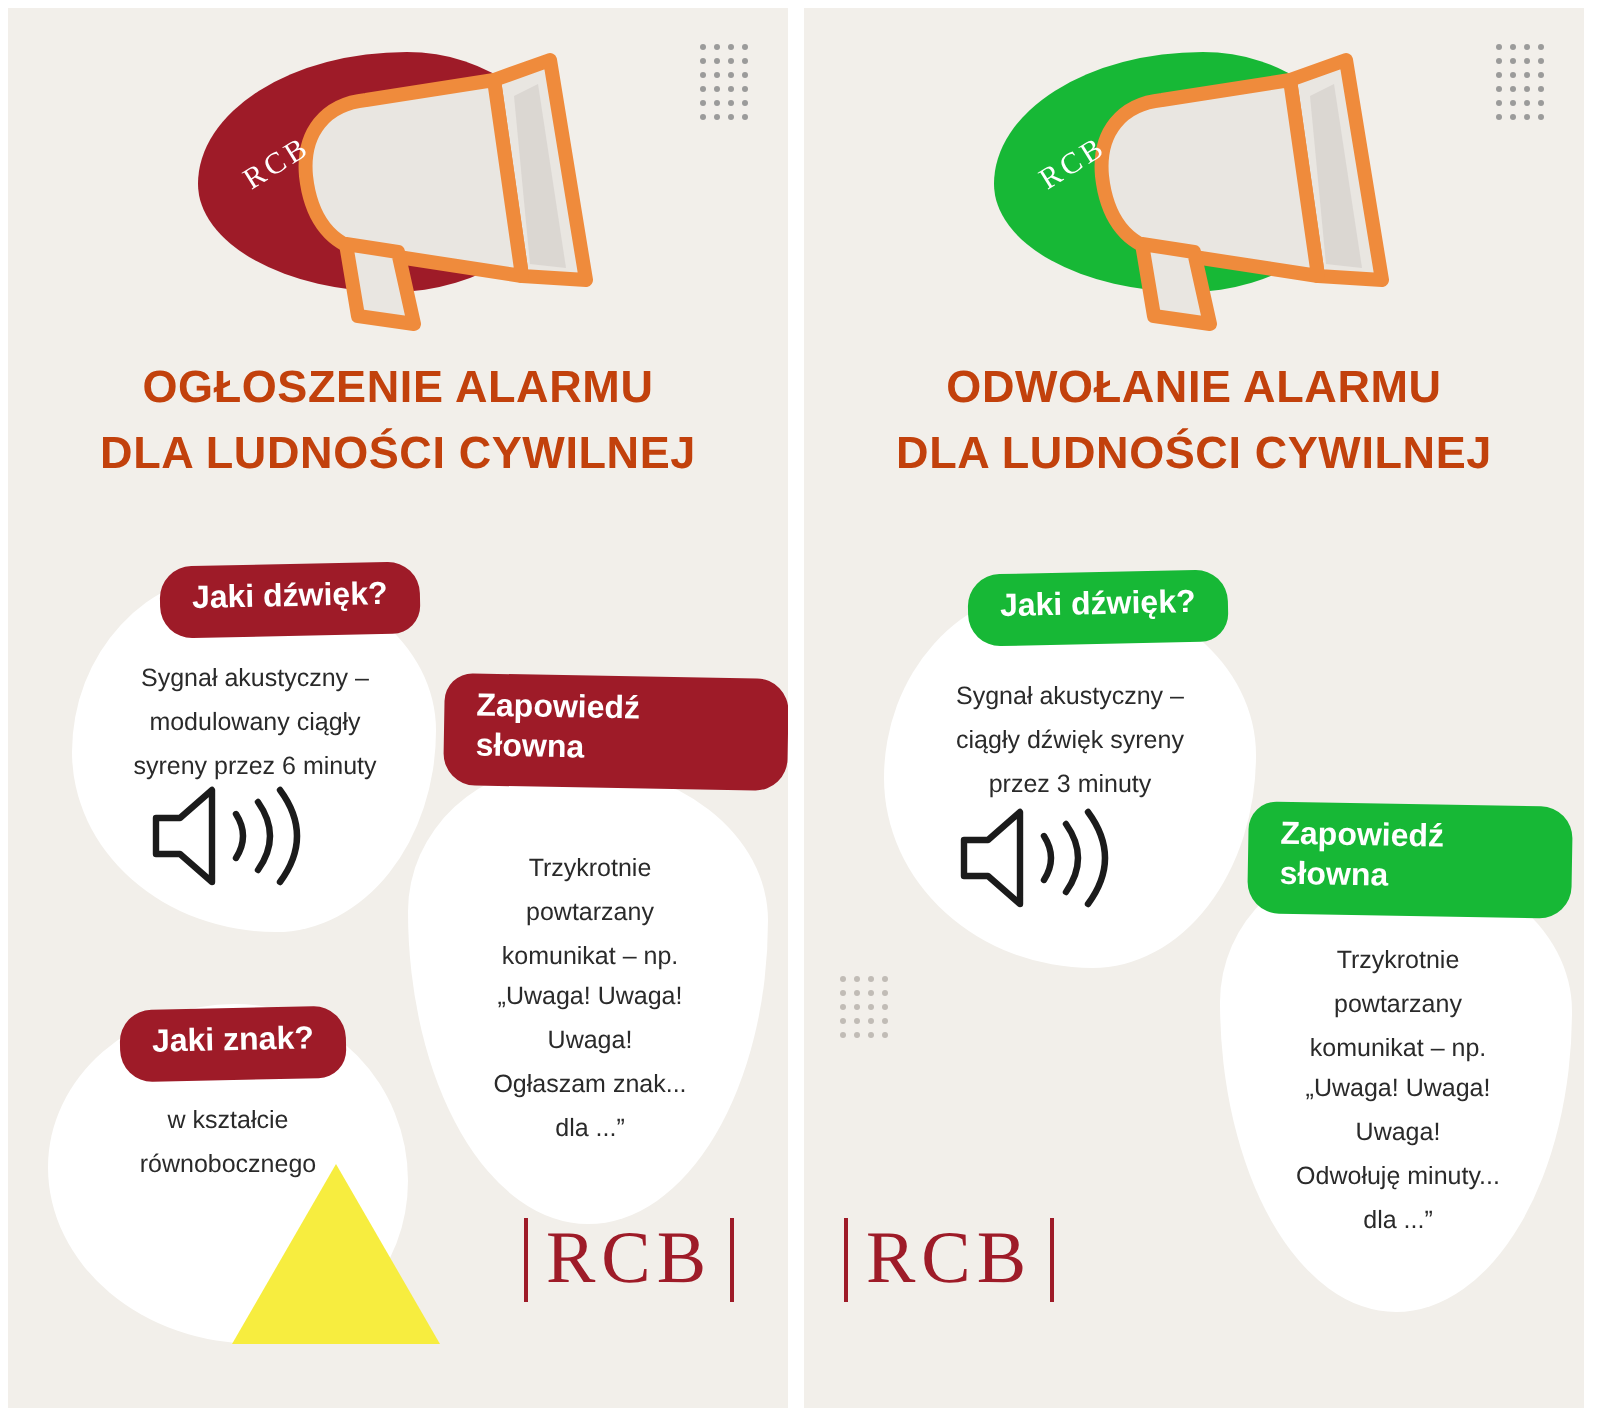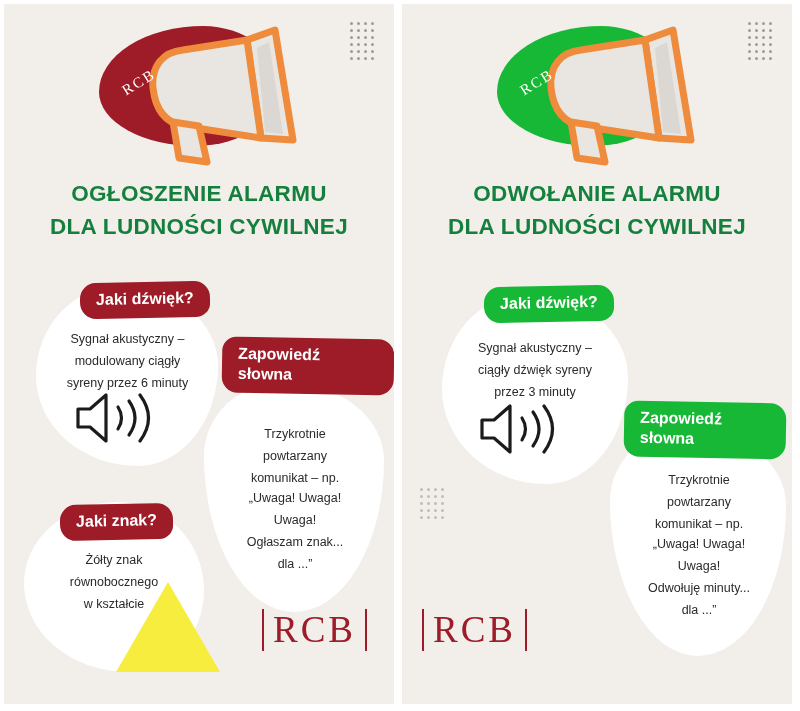--- a/index.html
+++ b/index.html
@@ -84,21 +84,21 @@
     transform: rotate(-32deg);
   }
 
   
   .title {
     position: absolute;
     top: 174px;
     left: 0;
     width: 100%;
     text-align: center;
-    color: #15803d;
+    color: #c2410c;
     font-size: 22.5px;
     font-weight: bold;
     line-height: 1.45;
     letter-spacing: .3px;
   }
 
   
   .wblob {
     position: absolute;
     background: #ffffff;
@@ -235,23 +235,22 @@
     <div class="body-text" style="left:206px; top:484px; width:170px;">
       <div>„Uwaga! Uwaga!</div>
       <div>Uwaga!</div>
       <div>Ogłaszam znak...</div>
       <div>dla ...”</div>
     </div>
 
     <div class="wblob" style="left:20px; top:498px; width:180px; height:170px; border-radius:52% 48% 42% 58% / 48% 52% 48% 52%;"></div>
     <div class="tag red r1" style="left:56px; top:500px;">Jaki znak?</div>
     <div class="body-text" style="left:24px; top:546px; width:172px;">
-      <div>Żółty znak</div>
+      <div>w kształcie</div>
       <div>równobocznego</div>
-      <div>w kształcie</div>
     </div>
     <div class="triangle" style="left:112px; top:578px; border-left:52px solid transparent; border-right:52px solid transparent; border-bottom:90px solid #f7ed3f;"></div>
 
     <div class="rcb-logo" style="left:258px; top:604px;">
       <span class="bar"></span>
       <span class="txt">RCB</span>
       <span class="bar"></span>
     </div>
   </section>
 

